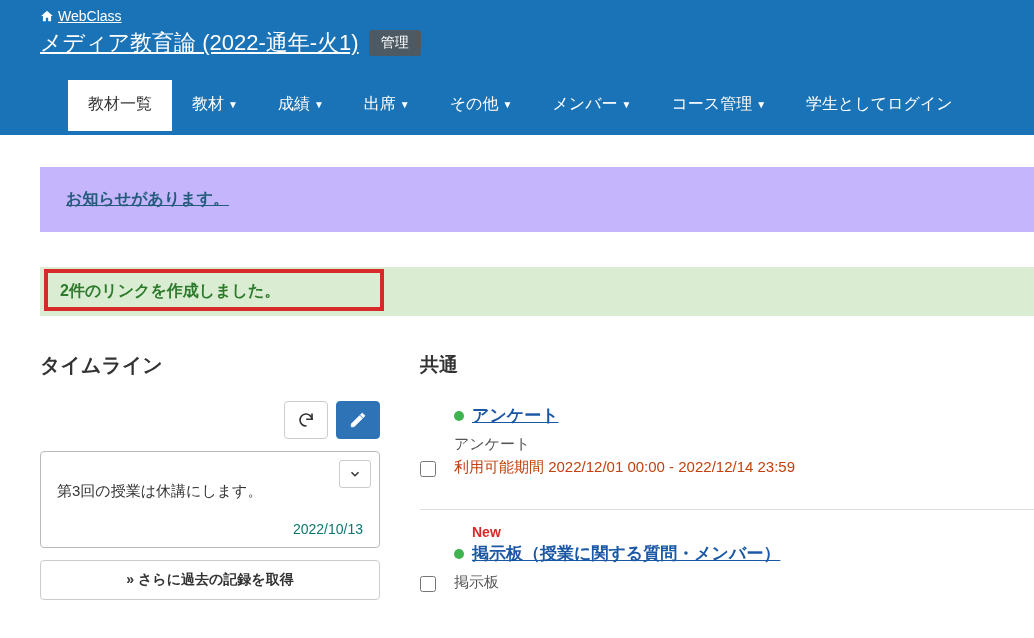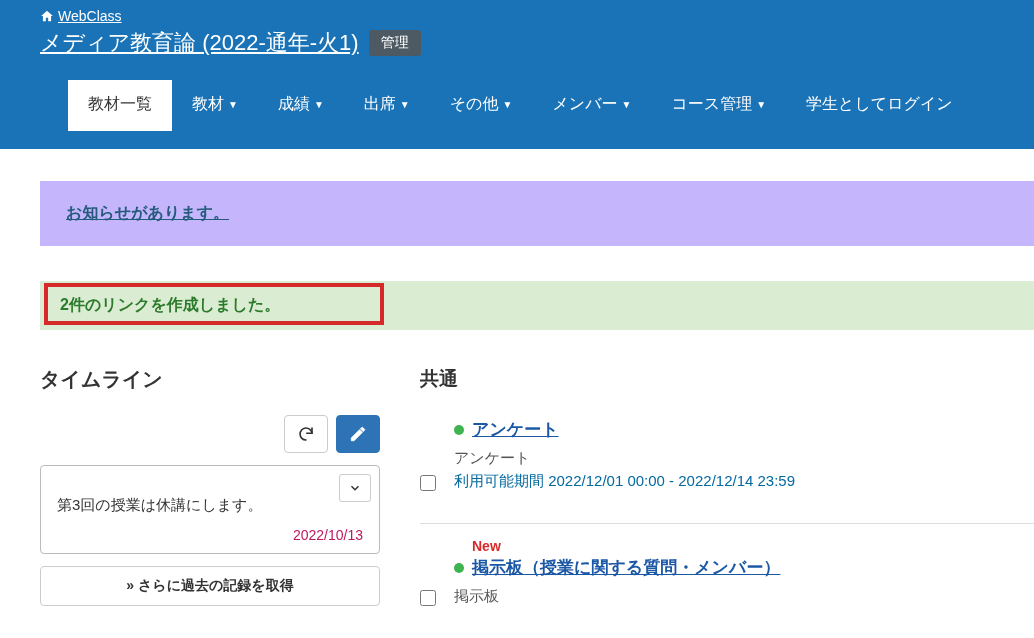--- a/index.html
+++ b/index.html
@@ -46,21 +46,21 @@
     color: #fff;
     padding: 4px 12px;
     border-radius: 3px;
     font-size: 14px;
     cursor: pointer;
   }
   .nav {
     display: flex;
     align-items: stretch;
     margin-top: 22px;
-    padding: 0 0 18px 68px;
+    padding: 0 0 4px 68px;
     gap: 0;
   }
   .nav-tab {
     padding: 14px 20px 16px 20px;
     font-size: 16px;
     color: #fff;
     cursor: pointer;
     display: flex;
     align-items: center;
     gap: 2px;
@@ -162,21 +162,21 @@
     height: 28px;
     border: 1px solid #ccc;
     border-radius: 3px;
     background: #fff;
     display: flex;
     align-items: center;
     justify-content: center;
     cursor: pointer;
   }
   .timeline-msg { font-size: 15px; margin-top: 16px; }
-  .timeline-date { text-align: right; font-size: 14px; color: #be185d; margin-top: 12px; }
+  .timeline-date { text-align: right; font-size: 14px; color: #0f766e; margin-top: 20px; }
 
   .more-btn {
     width: 100%;
     border: 1px solid #ccc;
     border-radius: 4px;
     background: #fff;
     padding: 10px 0;
     font-size: 14px;
     color: #333;
     cursor: pointer;
@@ -210,21 +210,21 @@
     flex: none;
   }
   .mat-title {
     color: #1a57a5;
     text-decoration: underline;
     font-weight: bold;
     font-size: 17px;
     cursor: pointer;
   }
   .mat-type { color: #555; font-size: 15px; margin-top: 8px; }
-  .mat-period { color: #0369a1; font-size: 15px; margin-top: 4px; }
+  .mat-period { color: #c2410c; font-size: 15px; margin-top: 4px; }
   .new-label { color: #d62a2a; font-weight: bold; font-size: 14px; margin-bottom: 2px; margin-left: 18px; }
 
 </style>
 </head>
 <body>
 
 <div class="header">
   <div class="header-top">
     <span class="brand">
       <svg viewBox="0 0 24 24">

